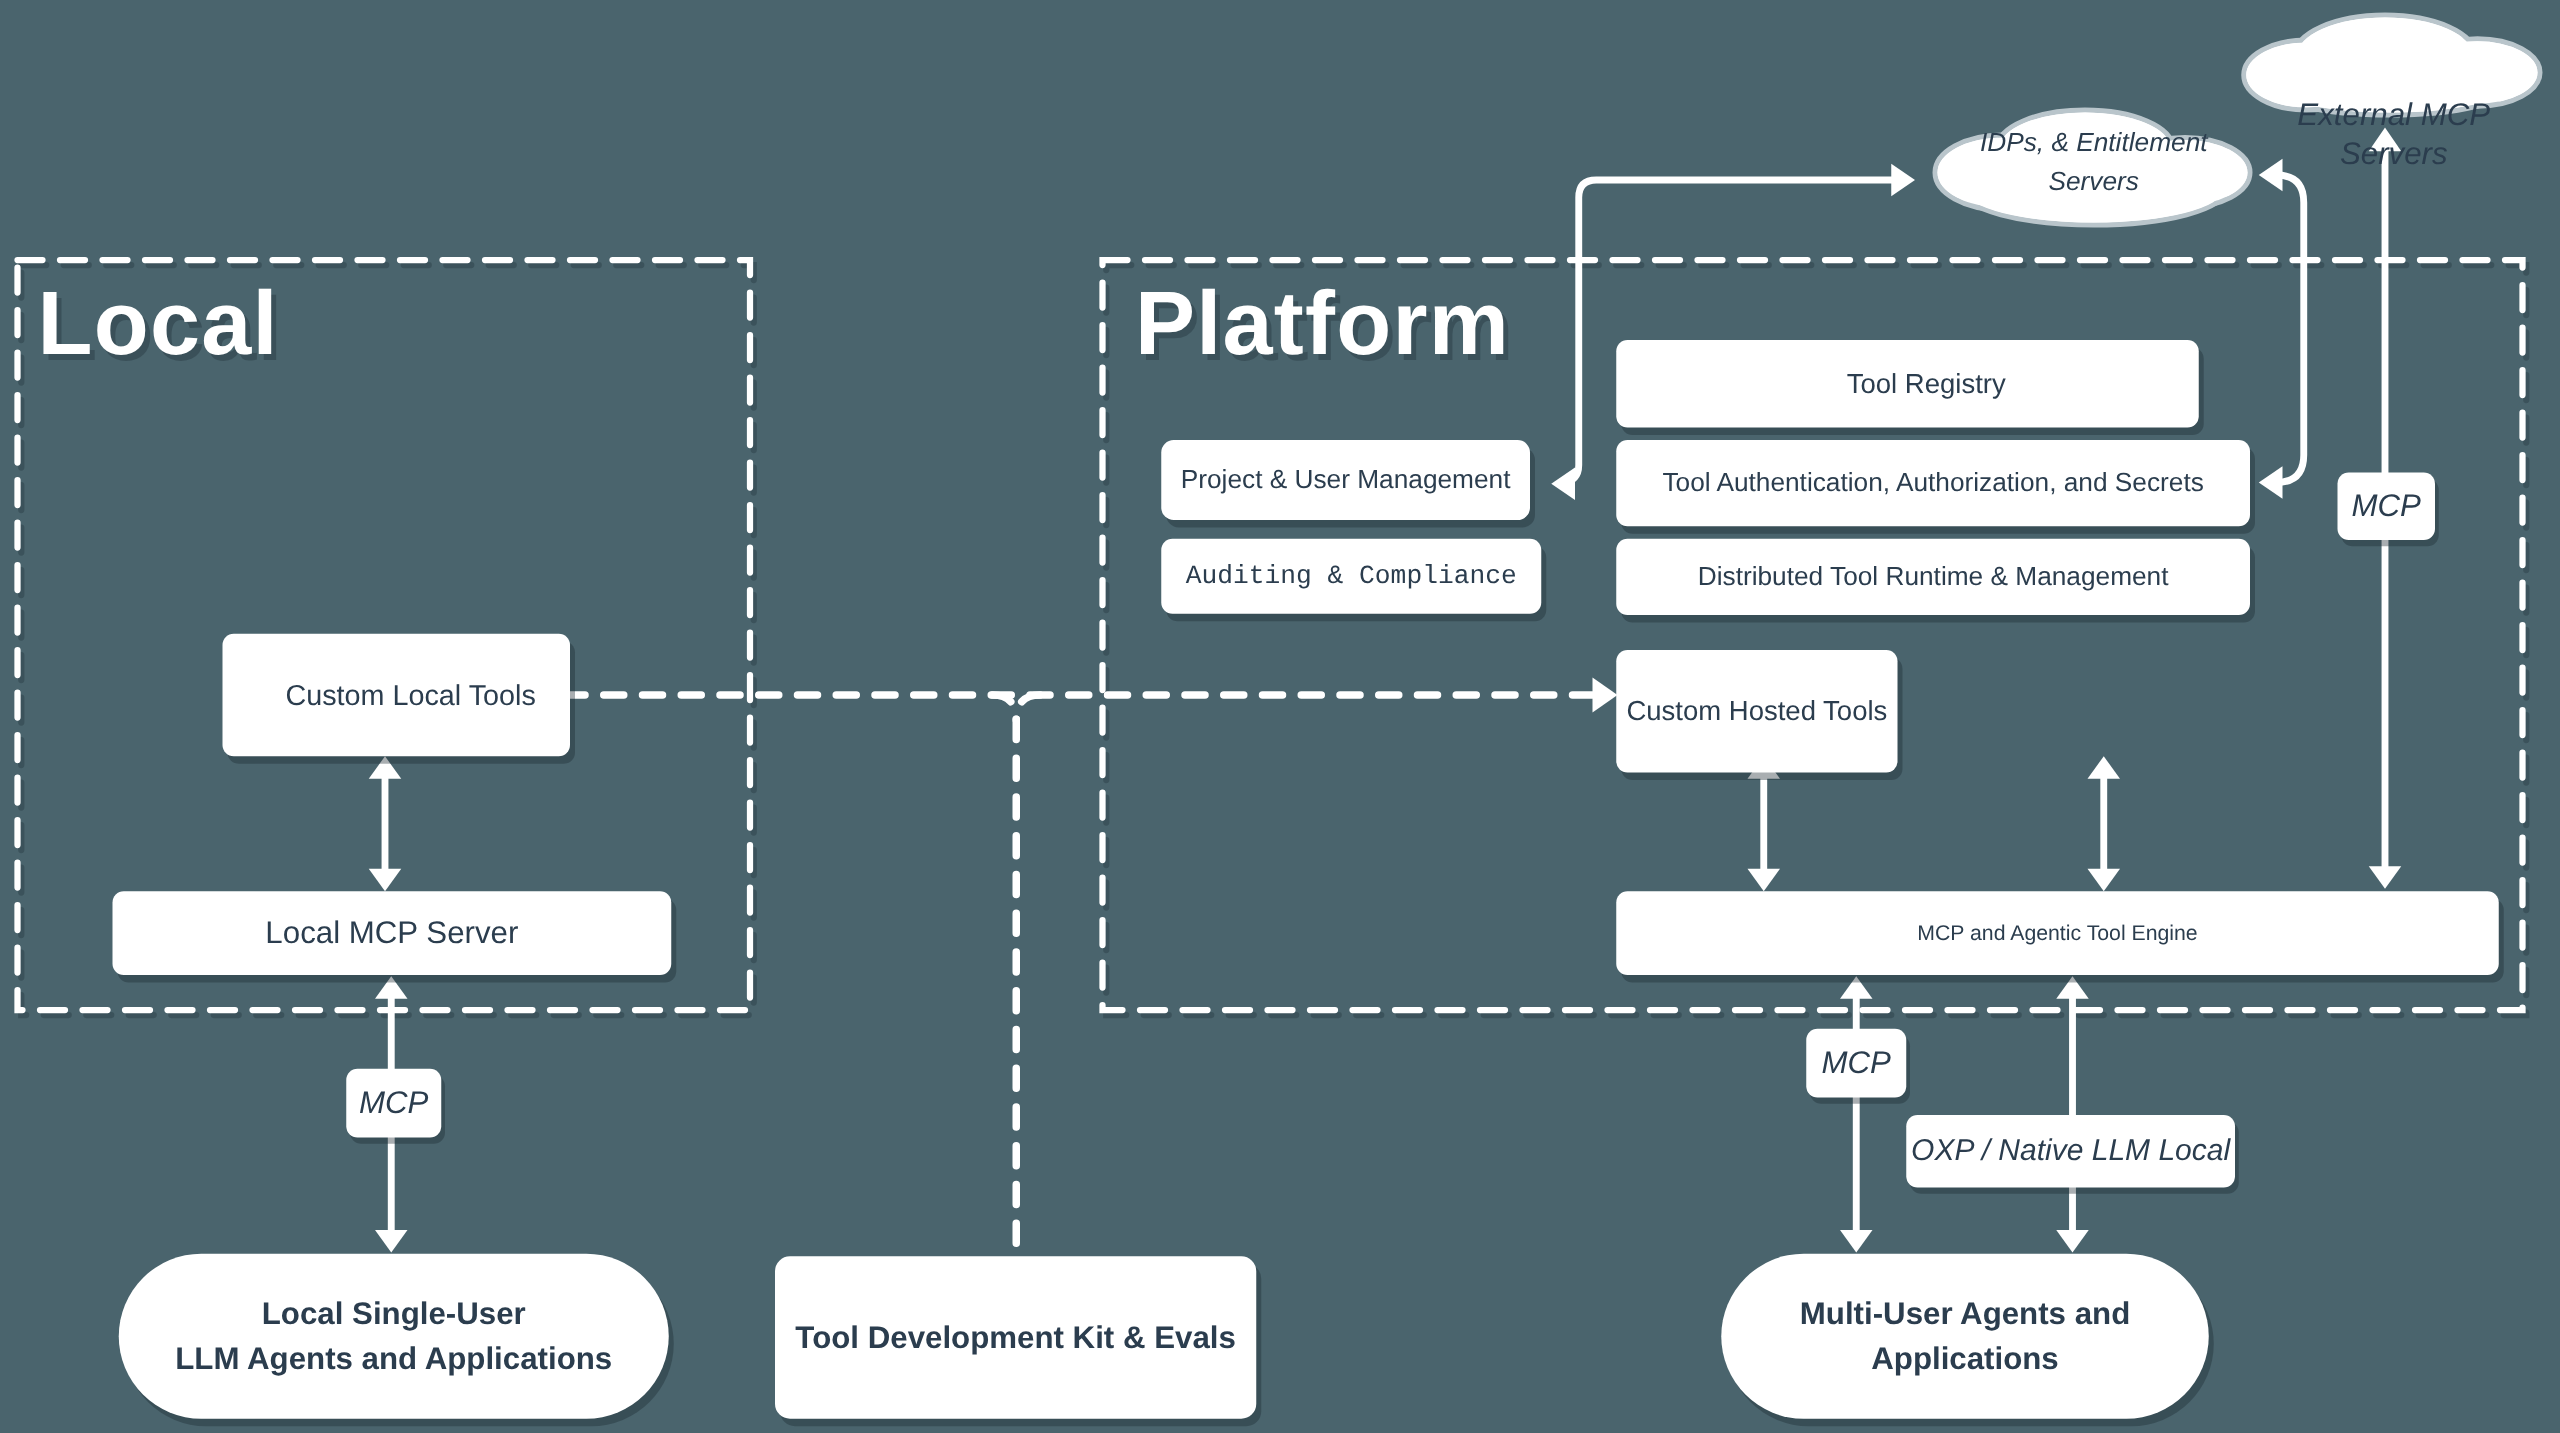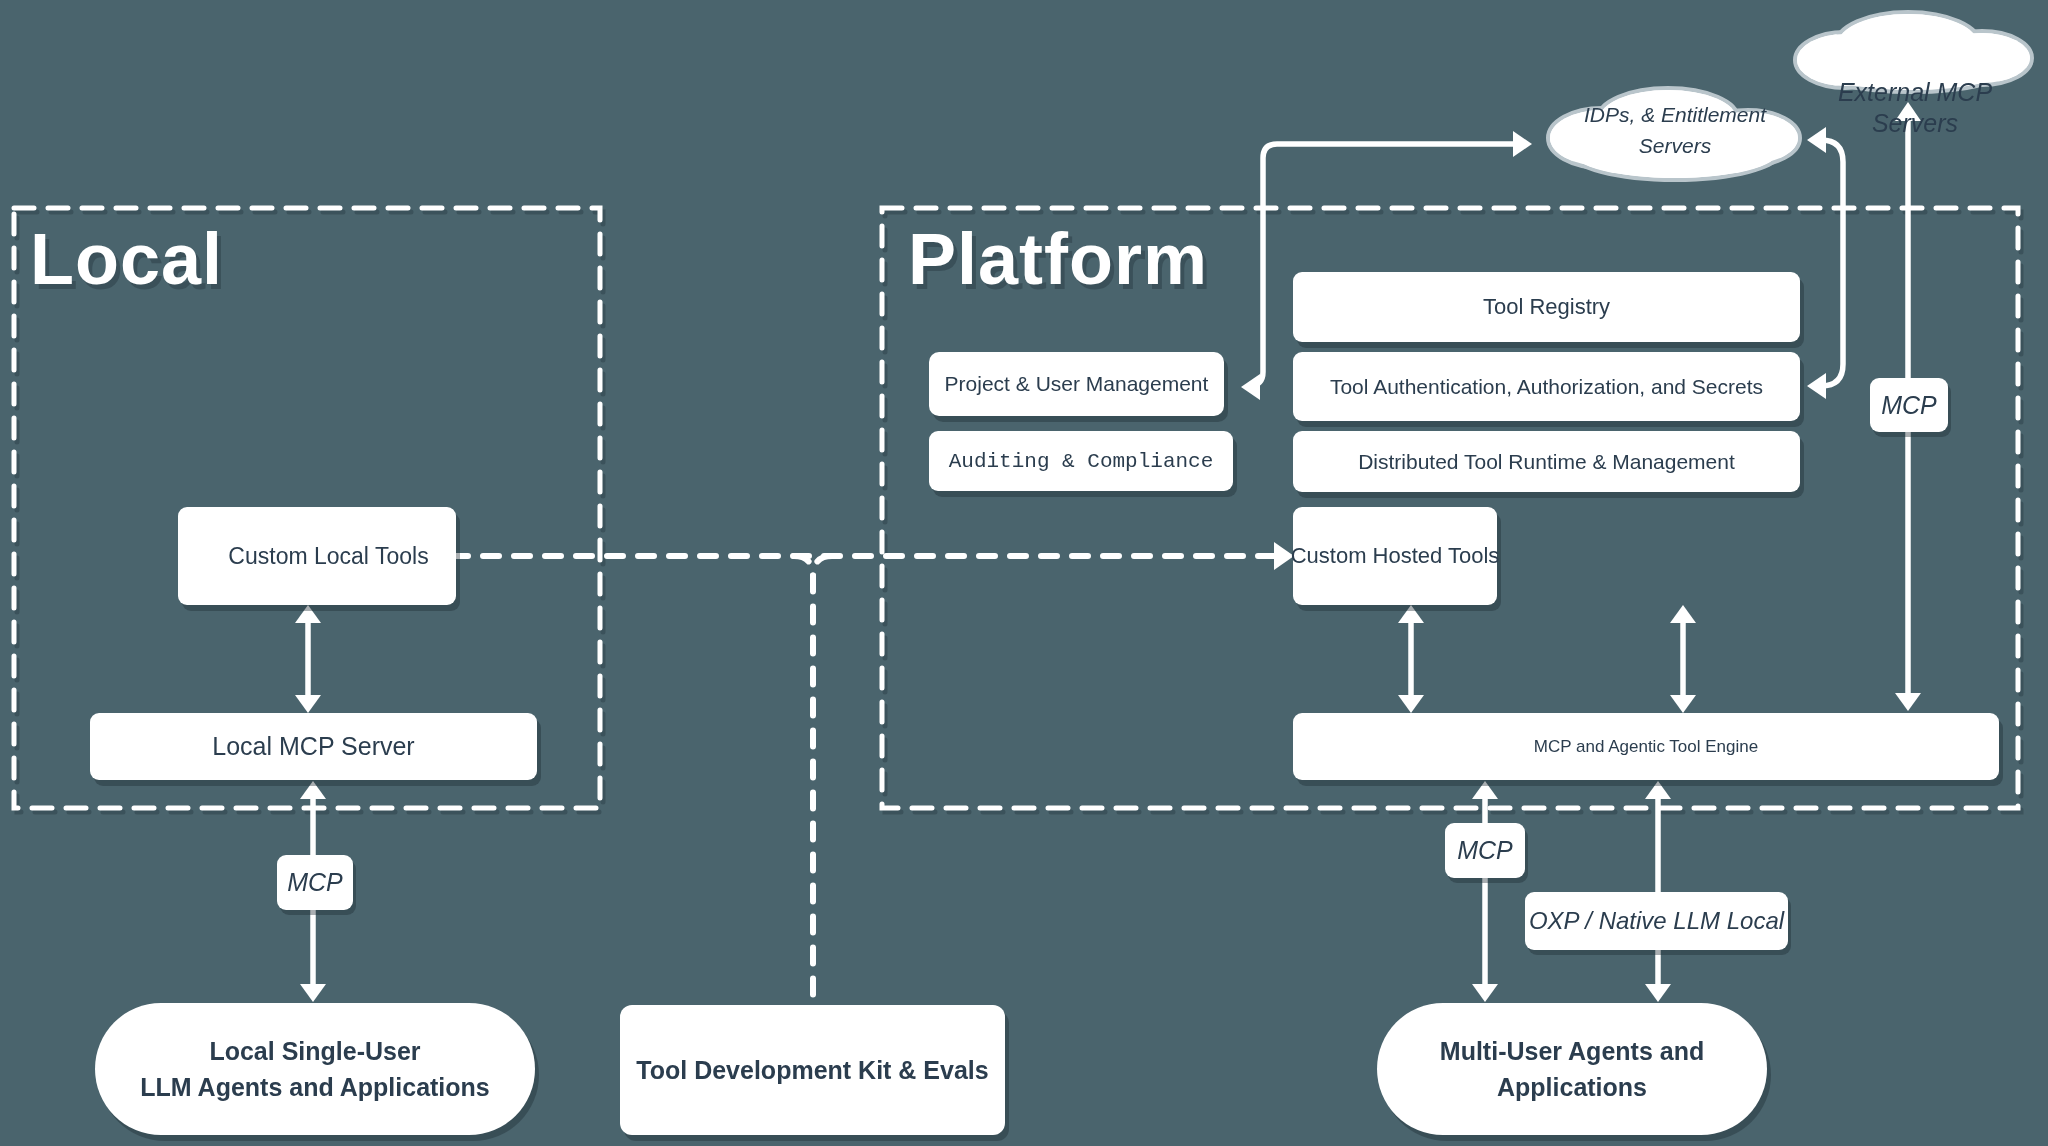--- a/index.html
+++ b/index.html
@@ -148,26 +148,26 @@
 
   <div class="cloud-text" style="left:1795px;top:33px;width:240px;font-size:25px;margin-top:44px;">External MCP Servers</div>
   <div class="cloud-text" style="left:1560px;top:99px;width:230px;font-size:21px;">
     <span>IDPs, &amp; Entitlement</span><br>
     <span>Servers</span>
   </div>
 
   <div class="node" style="left:178px;top:507px;width:255px;height:98px;font-size:23px;padding-left:23px;">Custom Local Tools</div>
   <div class="node" style="left:90px;top:713px;width:447px;height:67px;font-size:25px;">Local MCP Server</div>
 
-  <div class="node" style="left:1293px;top:272px;width:507px;height:70px;font-size:22px;">Tool Registry</div>
+  <div class="node" style="left:1293px;top:272px;width:436px;height:70px;font-size:22px;padding-left:30px;">Tool Registry</div>
   <div class="node" style="left:929px;top:352px;width:295px;height:64px;font-size:21px;border-radius:10px;">Project &amp; User Management</div>
   <div class="node" style="left:1293px;top:352px;width:507px;height:69px;font-size:21px;">Tool Authentication, Authorization, and Secrets</div>
   <div class="node" style="left:929px;top:431px;width:304px;height:60px;font-size:21px;font-family:Liberation Mono, monospace;">Auditing &amp; Compliance</div>
   <div class="node" style="left:1293px;top:431px;width:507px;height:61px;font-size:21px;">Distributed Tool Runtime &amp; Management</div>
-  <div class="node" style="left:1293px;top:507px;width:204px;height:98px;font-size:22px;">Custom Hosted Tools</div>
+  <div class="node" style="left:1293px;top:520px;width:225px;height:98px;font-size:22px;">Custom Hosted Tools</div>
   <div class="node" style="left:1293px;top:713px;width:706px;height:67px;font-size:17px;">MCP and Agentic Tool Engine</div>
 
   <div class="node stadium" style="left:95px;top:1003px;width:440px;height:132px;font-size:25px;">
     <span><span>Local Single-User</span><br>
     <span>LLM Agents and Applications</span></span>
   </div>
   <div class="node big-label" style="left:620px;top:1005px;width:385px;height:130px;font-size:25px;border-radius:12px;">Tool Development Kit &amp; Evals</div>
   <div class="node stadium" style="left:1377px;top:1003px;width:390px;height:132px;font-size:25px;">
     <span><span>Multi-User Agents and</span><br>
     <span>Applications</span></span>

